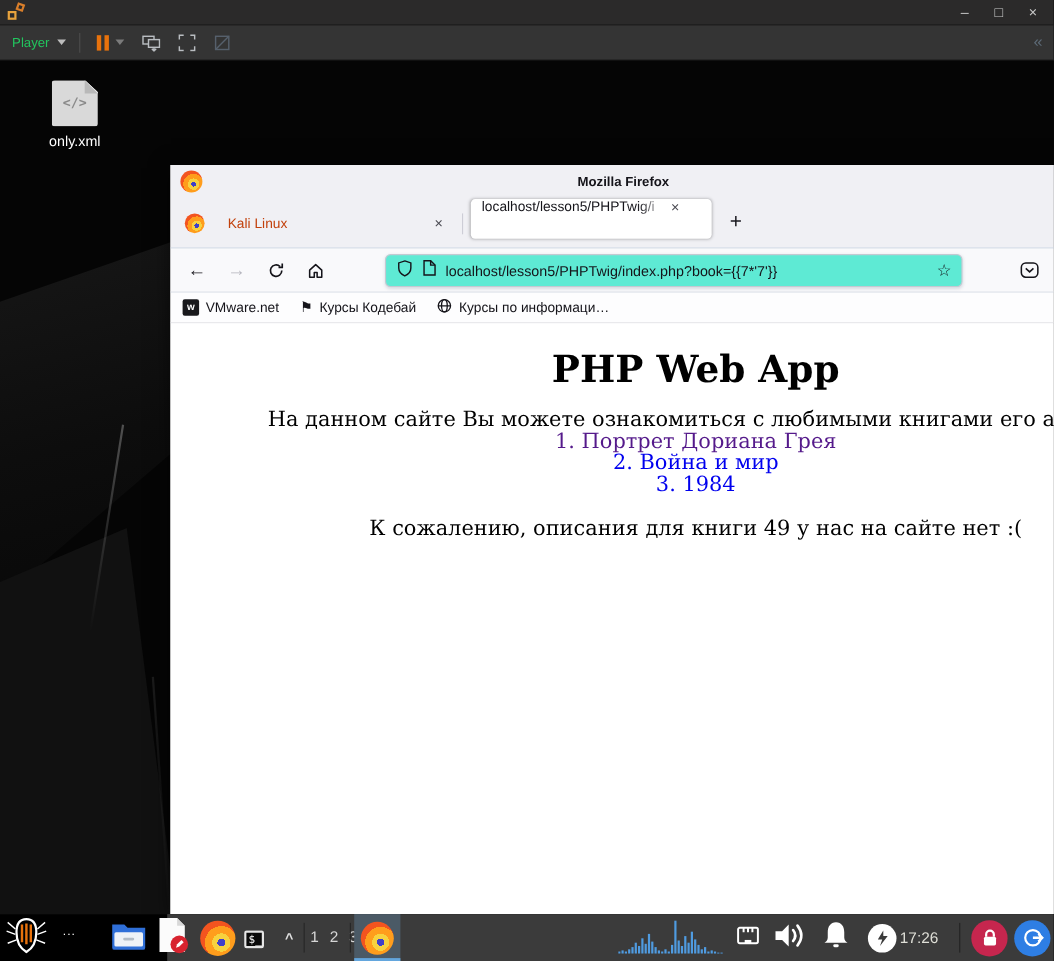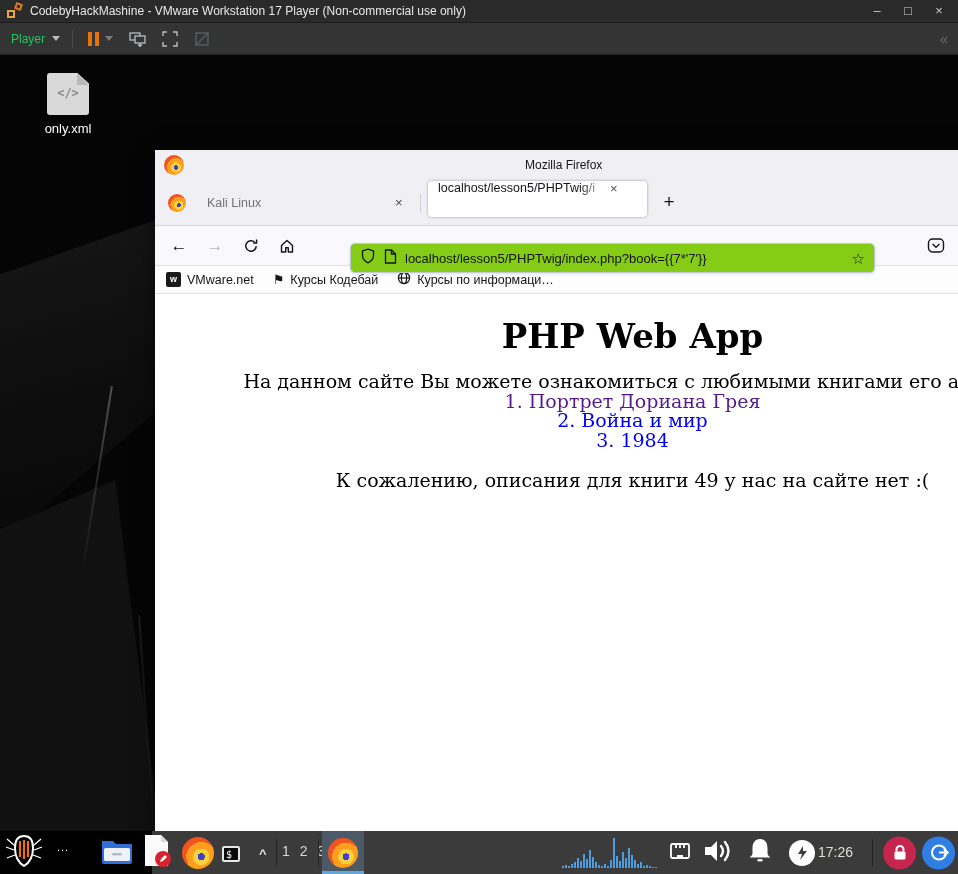--- a/index.html
+++ b/index.html
@@ -60,54 +60,54 @@
   .dicon .page:after { content:""; position:absolute; right:0; top:0;
     border-style:solid; border-width:0 12px 12px 0; border-color:transparent #f2f2f2 #b9b9b9 transparent; }
   .dicon .glyph { position:absolute; left:0; right:0; top:13px; color:#8a8a8a;
     font-family:"DejaVu Sans Mono", monospace; font-size:12px; font-weight:bold; }
   .dicon .lbl { margin-top:6px; color:#fff; font-size:13px; }
 
   
   .ffwin { position:absolute; left:155px; top:95px; width:955px; height:681px;
     background:#fff; box-shadow:0 3px 18px rgba(0,0,0,.6); }
   .ff-titlebar { position:relative; height:30px; background:#f0f0f4; }
-  .ff-title { position:absolute; left:370px; top:8px; font-size:12px; font-weight:normal;
+  .ff-title { position:absolute; left:370px; top:8px; font-size:12px; font-weight:bold;
     color:#15141a; }
   .ffx { border-radius:50%; display:inline-block;
     background:radial-gradient(circle at 60% 62%, #4040c8 0 13%, #f7d23e 13% 30%,
       #ff9d1c 30% 54%, #f3541f 54% 78%, #d7420f 78% 100%); }
   .ff-tb-logo { position:absolute; left:9px; top:5px; width:20px; height:20px; }
 
   .ff-tabbar { position:relative; height:46px; background:#f0f0f4;
     border-bottom:1px solid #ccd6e4; }
   .tab1 { position:absolute; left:0; top:0; width:265px; height:46px; }
   .tab1 .fav { position:absolute; left:13px; top:14px; width:18px; height:18px; }
-  .tab1 .lbl { position:absolute; left:52px; top:16px; font-size:12.5px; color:#737373; }
+  .tab1 .lbl { position:absolute; left:52px; top:16px; font-size:12.5px; color:#c2410c; }
   .tabx { font-size:13px; color:#4a4a52; }
   .tab1 .tabx { position:absolute; left:240px; top:15px; }
   .tab-sep { position:absolute; left:265px; top:14px; width:1px; height:19px; background:#cdcdd6; }
   .tab-active { position:absolute; left:273px; top:1px; width:219px; height:36px;
     background:#fff; border-radius:4px; box-shadow:0 0 3px rgba(0,0,0,.35);
     display:flex; align-items:flex-start; padding:0 8px 0 10px; }
   .tab-active .lbl { flex:1; font-size:12.5px; color:#15141a; white-space:nowrap;
     overflow:hidden; max-width:172px;
     -webkit-mask-image:linear-gradient(to right,#000 82%,transparent);
     mask-image:linear-gradient(to right,#000 82%,transparent); }
   .newtab { position:absolute; left:500px; top:9px; width:28px; height:28px;
     text-align:center; line-height:26px; font-size:19px; font-weight:300; color:#15141a; }
 
   .ff-navbar { position:relative; height:40px; background:#f9f9fb;
     border-bottom:1px solid #dde2ea; display:flex; align-items:center; padding-left:12px; }
   .navico { width:24px; height:24px; display:flex; align-items:center; justify-content:center;
     margin-right:12px; font-size:17px; color:#15141a; }
   .navico.disabled { color:#b6b6be; }
   .urlbar { position:absolute; left:195px; top:5px; width:525px; height:30px;
-    background:#84cc16; border:1px solid #c3c9d2; border-radius:5px;
+    background:#5eead4; border:1px solid #c3c9d2; border-radius:5px;
     box-shadow:0 1px 3px rgba(30,50,80,.15); display:flex; align-items:center;
-    padding:0 9px; gap:8px;margin-top:12px; }
+    padding:0 9px; gap:8px; }
   .urlbar input { flex:1; border:none; outline:none; font-size:13px; color:#15141a;
     font-family:"Liberation Sans", sans-serif; background:transparent; }
   .star { font-size:15px; color:#15141a; line-height:1; }
   .pocket { position:absolute; left:772px; top:11px; }
 
   .ff-bookmarks { height:28px; background:#fdfdfe; border-bottom:1px solid #e0e0e4;
     display:flex; align-items:center; padding-left:11px; gap:19px; }
   .bmk { display:flex; align-items:center; gap:6px; font-size:12.5px; color:#15141a; }
   .bmk .codeby { width:15px; height:15px; background:#19191c; border-radius:2px;
     color:#fff; font-size:9px; font-weight:bold; text-align:center; line-height:15px; }
@@ -147,21 +147,20 @@
 </head>
 <body>
 
 <div class="stage">
 
   <div class="vm-titlebar">
     <span class="vm-logo">
         <i class="sq1"></i>
         <i class="sq2"></i>
       </span>
-    <span class="vm-title">CodebyHackMashine - VMware Workstation 17 Player (Non-commercial use only)</span>
     <span class="vm-controls">
       <span class="vmc">–</span>
       <span class="vmc">□</span>
       <span class="vmc">×</span>
     </span>
   </div>
 
   <div class="vm-toolbar">
     <span class="player">
       <span>Player</span>

